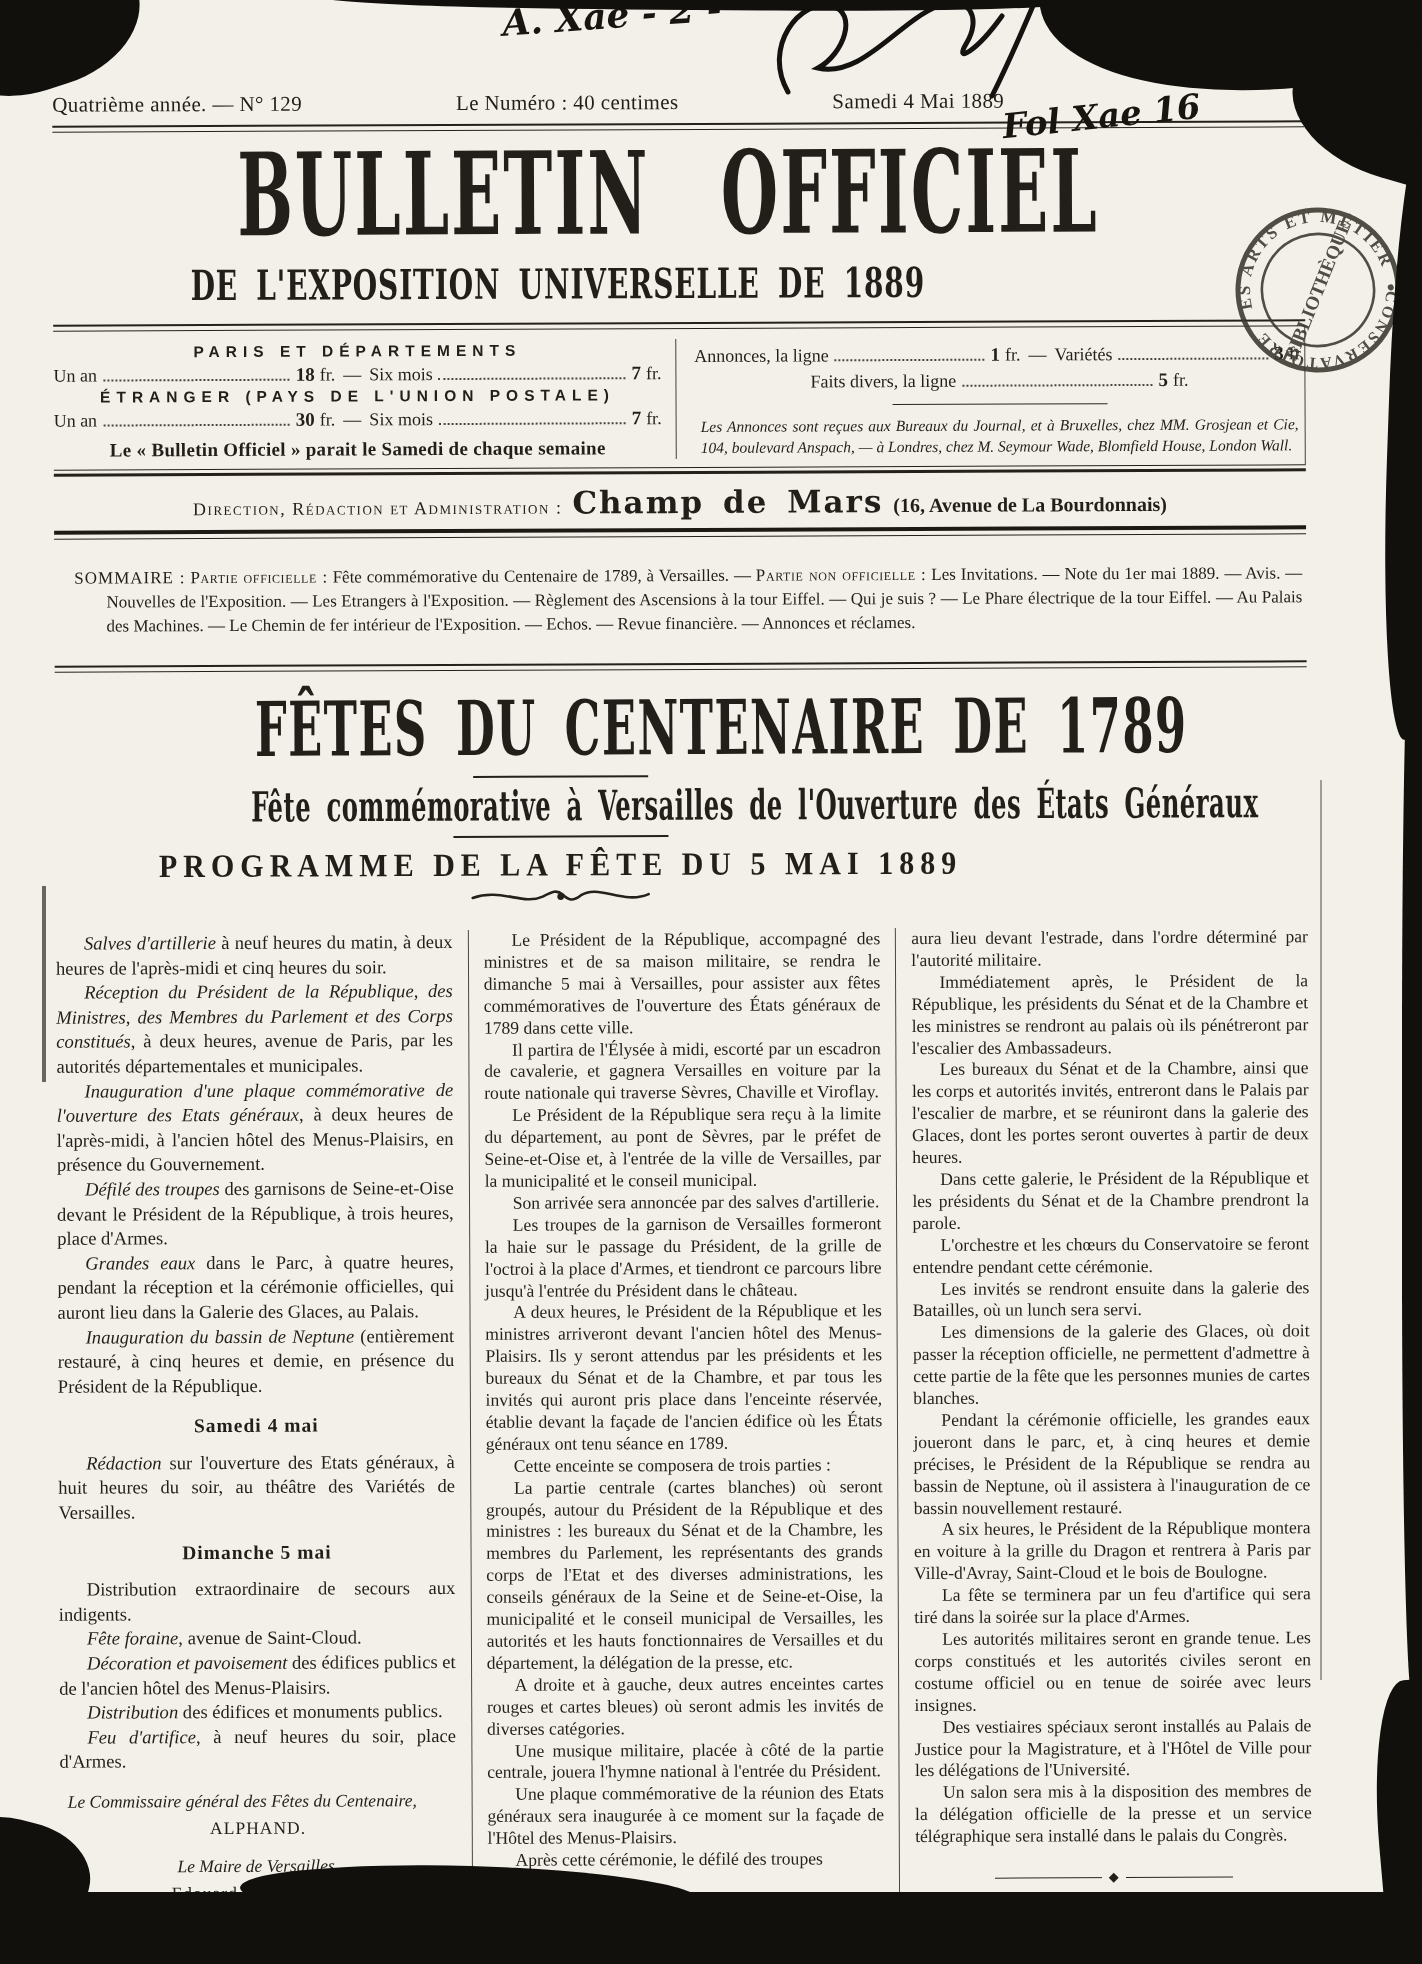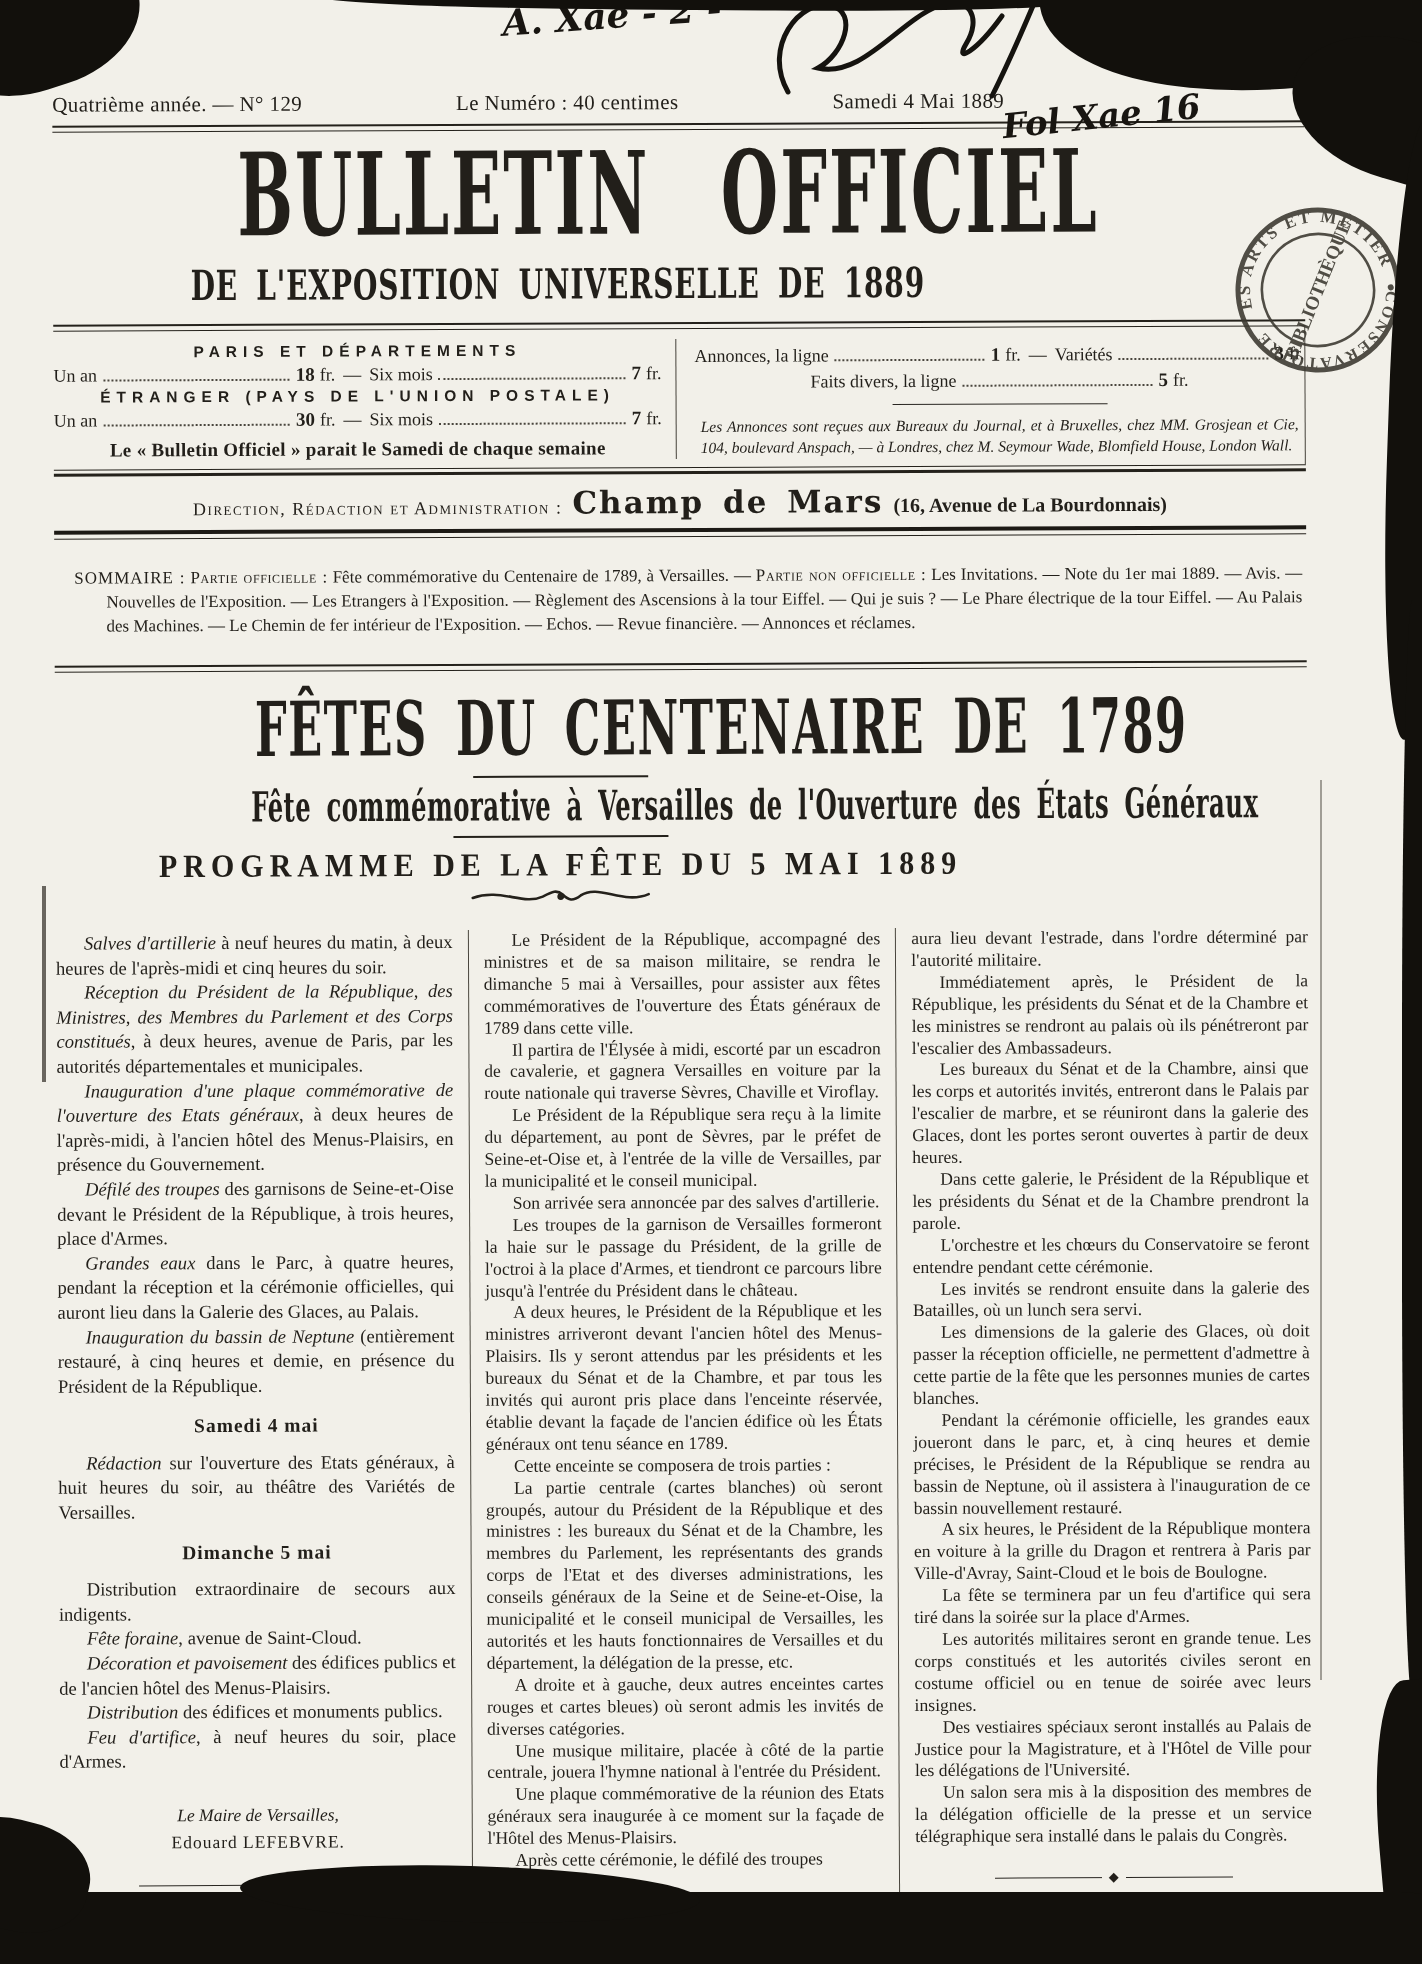--- a/index.html
+++ b/index.html
@@ -187,20 +187,24 @@
           <p class="bp"><i class="lead">Inauguration du bassin de Neptune</i> (entièrement restauré, à cinq heures et demie, en présence du Président de la République.</p>
           <p class="colhead">Samedi 4 mai</p>
           <p class="bp"><i class="lead">Rédaction</i> sur l'ouverture des Etats généraux, à huit heures du soir, au théâtre des Variétés de Versailles.</p>
           <p class="colhead">Dimanche 5 mai</p>
           <p class="bp">Distribution extraordinaire de secours aux indigents.</p>
           <p class="bp"><i class="lead">Fête foraine</i>, avenue de Saint-Cloud.</p>
           <p class="bp"><i class="lead">Décoration et pavoisement</i> des édifices publics et de l'ancien hôtel des Menus-Plaisirs.</p>
           <p class="bp"><i class="lead">Distribution</i> des édifices et monuments publics.</p>
           <p class="bp"><i class="lead">Feu d'artifice</i>, à neuf heures du soir, place d'Armes.</p>
           <div class="sig-row">
+            <div class="sig-cell">
+              <div class="sig-role">Le Commissaire général des Fêtes du Centenaire,</div>
+              <div class="sig-name">ALPHAND.</div>
+            </div>
           </div>
           <div class="sig-center">
             <div class="sig-role">Le Maire de Versailles,</div>
             <div class="sig-name">Edouard LEFEBVRE.</div>
           </div>
           <div class="diamond-rule">
             <span class="dr-d">◆</span>
           </div>
         </div>
       <div class="col">

